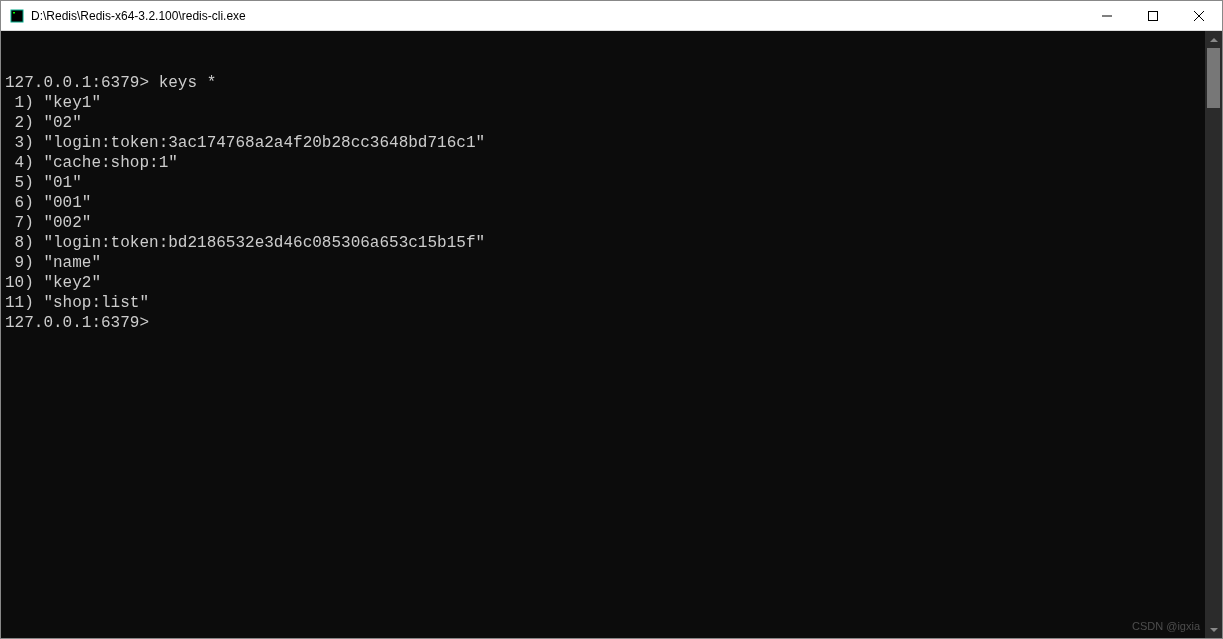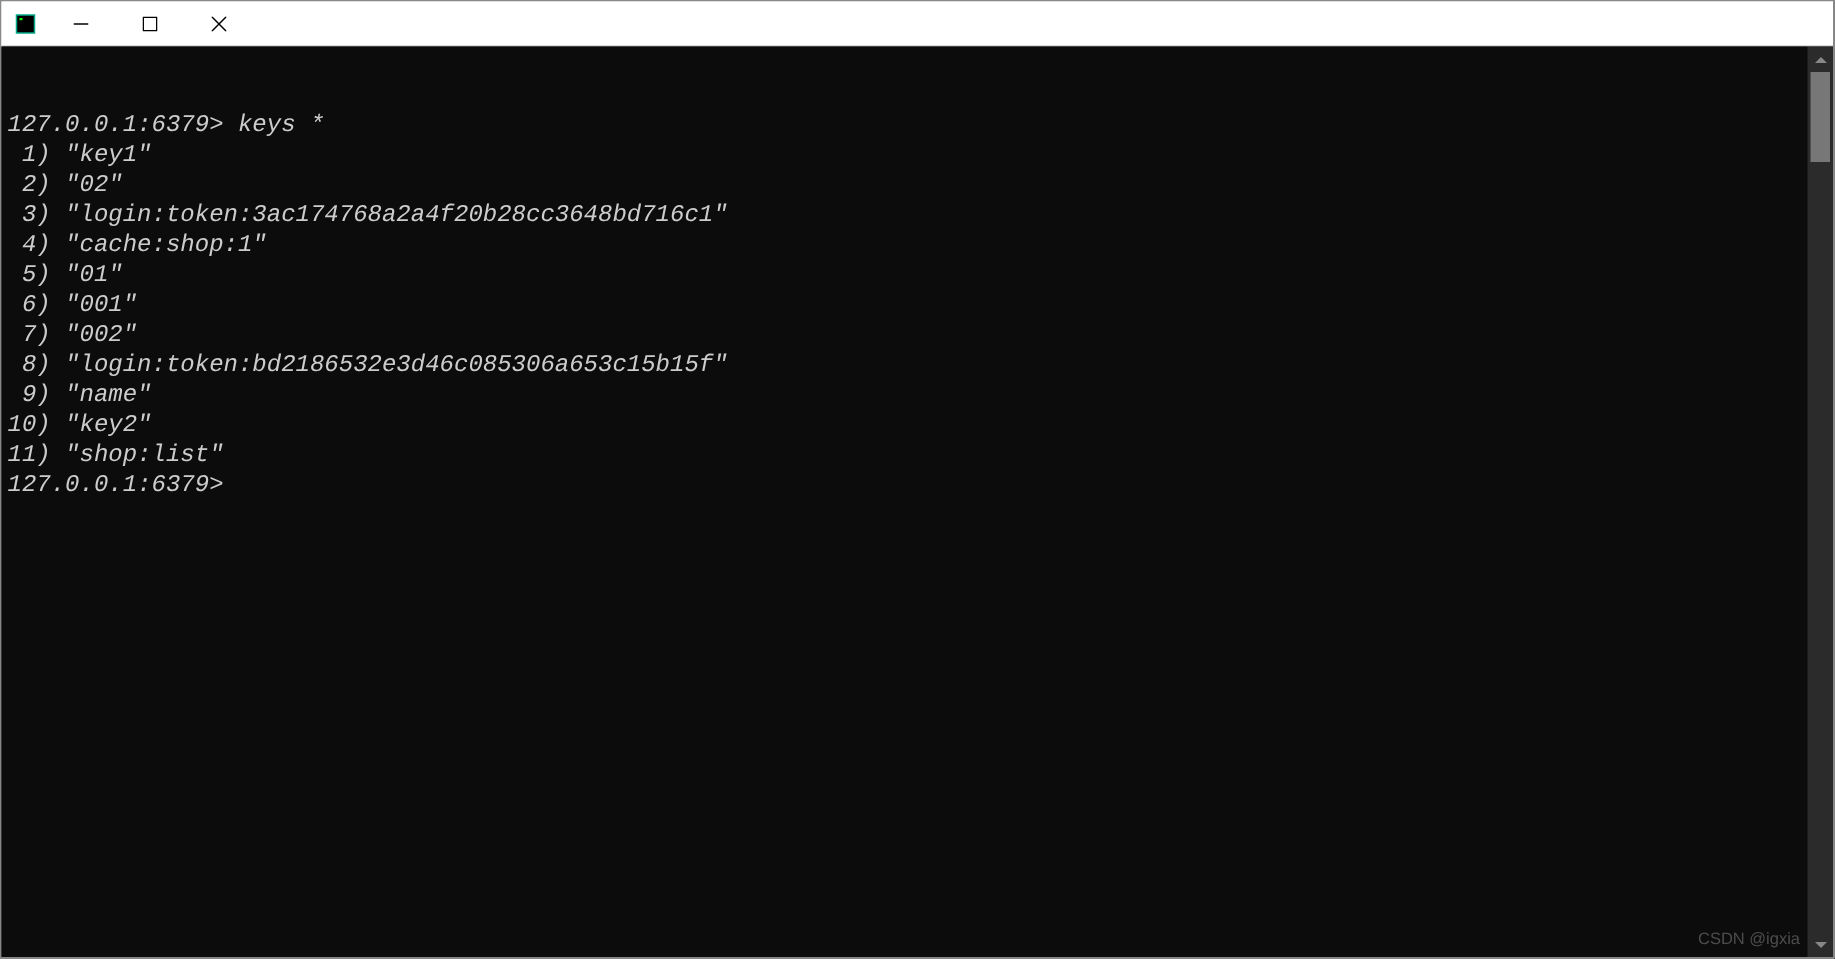--- a/index.html
+++ b/index.html
@@ -74,21 +74,20 @@
     .terminal {
       flex: 1;
       background: #0c0c0c;
       color: #cccccc;
       font-family: "NSimSun", "SimSun", Consolas, "Courier New", monospace;
       font-size: 16px;
       line-height: 20px;
       padding: 2px 4px;
       white-space: pre;
       overflow: hidden;
-      font-style: italic;
     }
     .scrollbar {
       width: 17px;
       background: #2b2b2b;
       position: relative;
     }
     .scroll-up, .scroll-down {
       height: 17px;
       width: 100%;
       display: flex;
@@ -138,20 +137,21 @@
 <body>
 
 <div class="window">
   <div class="titlebar">
     <div class="titlebar-icon">
       <svg viewBox="0 0 14 14">
         <rect x="1" y="1" width="12" height="12" fill="#000" stroke="#0a8" stroke-width="1"></rect>
         <rect x="3" y="3" width="2" height="1.5" fill="#0f0"></rect>
       </svg>
     </div>
+    <div class="titlebar-title">D:\Redis\Redis-x64-3.2.100\redis-cli.exe</div>
     <div class="window-controls">
       <div class="win-btn">
         <svg viewBox="0 0 10 10">
             <line x1="0" y1="5" x2="10" y2="5" stroke="#000" stroke-width="1"></line>
           </svg>
       </div>
       <div class="win-btn">
         <svg viewBox="0 0 10 10">
             <rect x="0.5" y="0.5" width="9" height="9" fill="none" stroke="#000" stroke-width="1"></rect>
           </svg>

